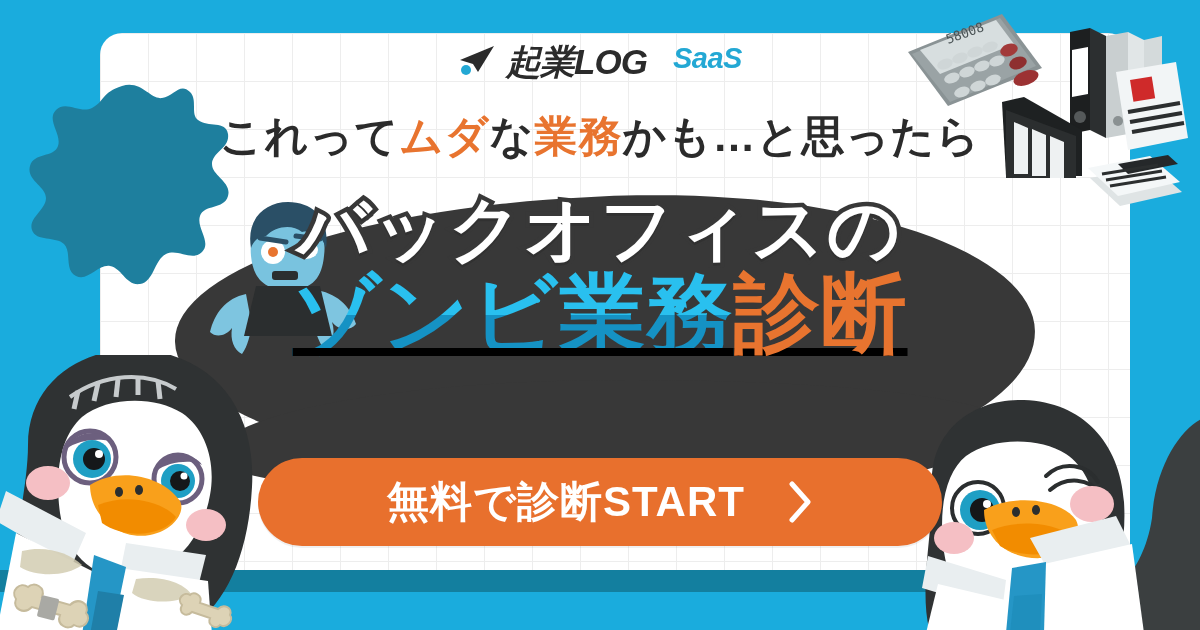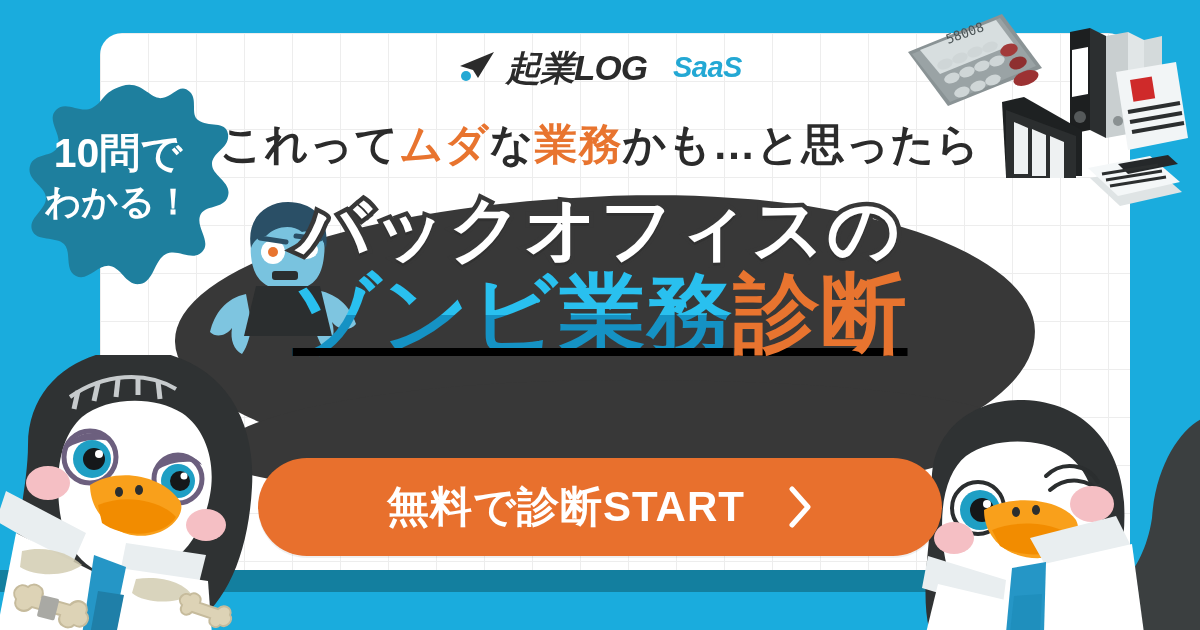--- a/index.html
+++ b/index.html
@@ -22,30 +22,30 @@
     background-image:
       linear-gradient(to right, #ededed 1px, transparent 1px),
       linear-gradient(to bottom, #ededed 1px, transparent 1px);
     background-size:48px 48px;
     z-index:1;overflow:hidden;
   }
 
   
   .logo{
     position:absolute;top:44px;left:0;right:0;z-index:20;
-    display:flex;align-items:center;justify-content:center;gap:8px;
+    display:flex;justify-content:center;gap:8px;
     height:46px;
   }
   .logo .plane{flex:0 0 auto;display:block;}
   .logo-text{font-size:35px;font-weight:bold;font-style:italic;color:#2b2b2b;letter-spacing:-1px;line-height:1;}
   .logo-saas{font-size:29px;font-weight:bold;font-style:italic;color:#23a8d4;letter-spacing:-.5px;line-height:1;margin-left:18px;}
 
   
   .catch{
-    position:absolute;top:116px;left:0;right:0;z-index:20;text-align:center;
+    position:absolute;top:108px;left:0;right:0;z-index:20;text-align:center;
     font-size:43px;font-weight:bold;color:#2b2b2b;letter-spacing:1px;white-space:nowrap;
   }
   .catch .hi{color:#e8742f;}
 
   
   .blob{
     position:absolute;z-index:10;
     left:175px;top:196px;width:860px;height:286px;
     background:#383838;
     border-radius:54% 46% 42% 58% / 48% 50% 50% 52%;
@@ -71,21 +71,21 @@
   }
   .title-2 .zombi{
     background:linear-gradient(to bottom,#29c0ef 0%,#29c0ef 52%,#1592c4 52%,#1592c4 100%);
     -webkit-background-clip:text;background-clip:text;color:transparent;
     -webkit-text-fill-color:transparent;
   }
   .title-2 .shindan{color:#e8742f;}
 
   
   .cta{
-    position:absolute;z-index:30;left:258px;top:458px;width:684px;height:98px;
+    position:absolute;z-index:30;left:258px;top:458px;width:684px;height:88px;
     background:#e8702d;border-radius:49px;
     display:flex;align-items:center;justify-content:center;gap:42px;
     cursor:pointer;border:none;
     box-shadow:0 2px 0 rgba(0,0,0,.06);
   }
   .cta-label{font-size:42px;font-weight:bold;color:#ffffff;letter-spacing:1px;white-space:nowrap;}
   .cta-arrow{color:#fff;display:block;}
 
   
   .splat{position:absolute;z-index:25;left:2px;top:78px;width:240px;height:250px;}
@@ -212,24 +212,20 @@
   <div class="title-wrap">
     <div class="title-1">バックオフィスの</div>
     <div class="title-2">
       <span class="zombi">ゾンビ業務</span><span class="shindan">診断</span>
     </div>
   </div>
 
   <svg class="splat" viewBox="0 0 240 250">
     <path d="M120 8 C140 2 148 22 160 20 C172 18 178 4 188 14 C196 22 188 36 196 42 C206 50 224 42 226 56 C228 70 210 74 210 86 C210 98 230 104 226 118 C222 132 202 126 198 138 C194 150 210 164 200 174 C190 184 176 170 164 176 C152 182 152 204 138 206 C124 208 120 190 108 188 C96 186 86 204 74 198 C62 192 70 174 62 166 C54 158 34 164 30 152 C26 140 44 132 44 120 C44 108 24 102 28 88 C32 74 52 80 56 68 C60 56 44 42 54 32 C64 22 78 36 90 30 C102 24 100 14 120 8 Z" fill="#1e7f9e"></path>
   </svg>
-  <div class="splat-label">
-    <span class="splat-l1">10問で</span>
-    <span class="splat-l2">わかる！</span>
-  </div>
 
   <div class="cta">
     <span class="cta-label">無料で診断START</span>
     <svg class="cta-arrow" width="26" height="44" viewBox="0 0 26 44">
       <polyline points="5,4 21,22 5,40" fill="none" stroke="#ffffff" stroke-width="5" stroke-linecap="round" stroke-linejoin="round"></polyline>
     </svg>
   </div>
 
   <div class="band-dark"></div>
   <div class="band-light"></div>

